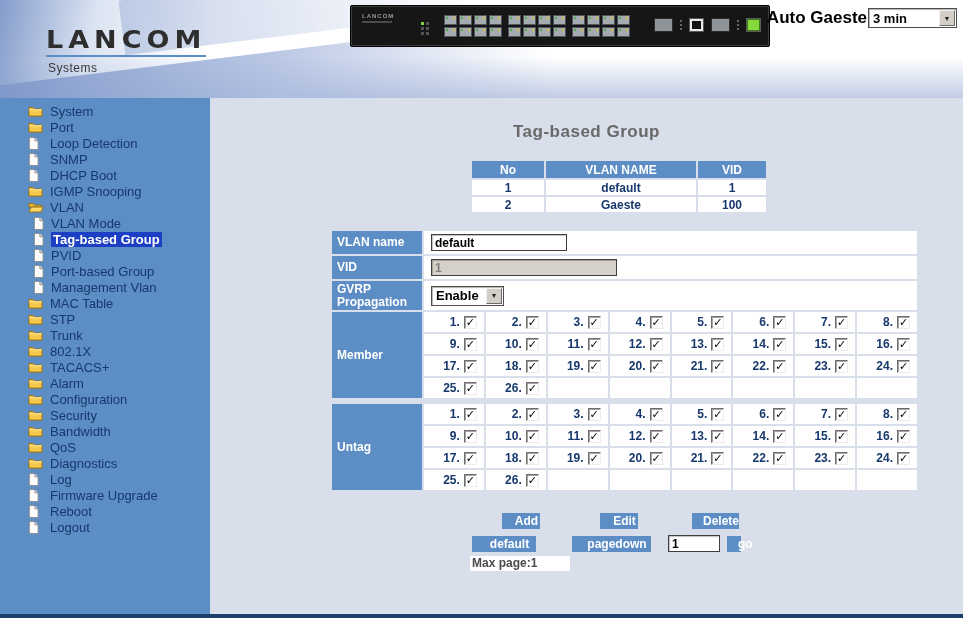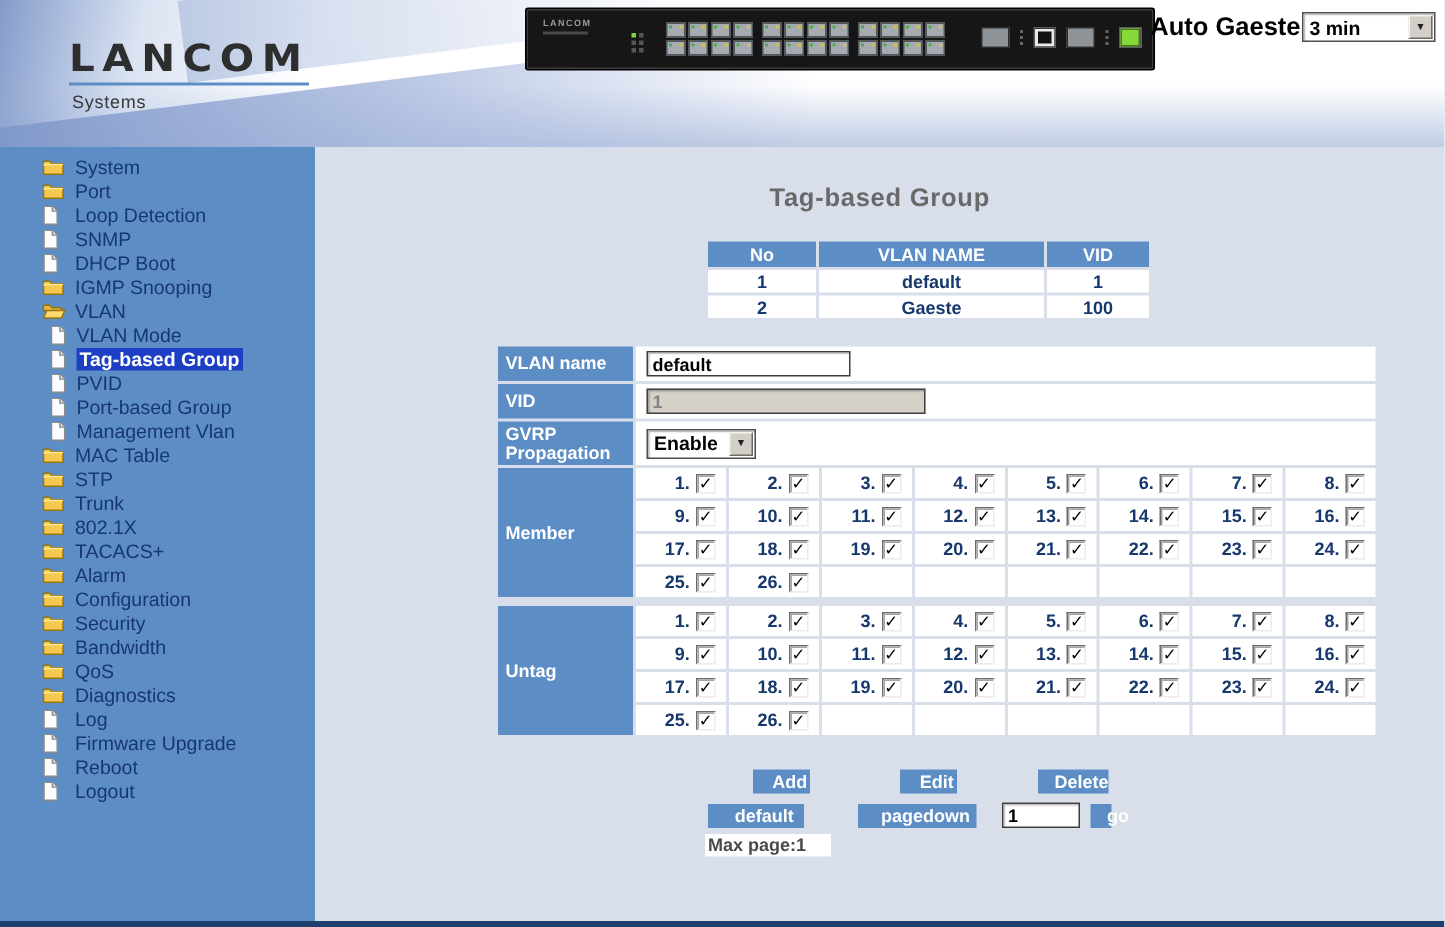--- a/index.html
+++ b/index.html
@@ -95,21 +95,21 @@
 
   .btn { position:absolute; background:var(--accent-blue,#5c8dc5); color:#fff; font-size:12px; font-weight:bold;
     text-align:center; height:16px; line-height:16px; cursor:pointer;padding-left:11px; }
   .b-add { left:292px; top:415px; width:38px; }
   .b-edit { left:390px; top:415px; width:38px; }
   .b-del { left:482px; top:415px; width:47px; }
   .b-pup { left:262px; top:438px; width:64px; }
   .b-pdn { left:362px; top:438px; width:79px; }
   .pginput { position:absolute; left:458px; top:437px; width:52px; }
   .b-go { left:517px; top:438px; width:14px; }
-  .maxpage { position:absolute; left:260px; top:458px; width:84px; height:15px; background:#fff;
+  .maxpage { position:absolute; left:260px; top:458px; width:100px; height:15px; background:#fff;
     font-size:12px; font-weight:bold; color:#4a4a4a; line-height:15px; padding-left:2px; }
 
   .bottombar { position:absolute; left:0; top:614px; width:963px; height:4px; background:#1d3f6e; }
 </style>
 </head>
 <body>
 
 <div class="screen">
 
   <div class="banner">

